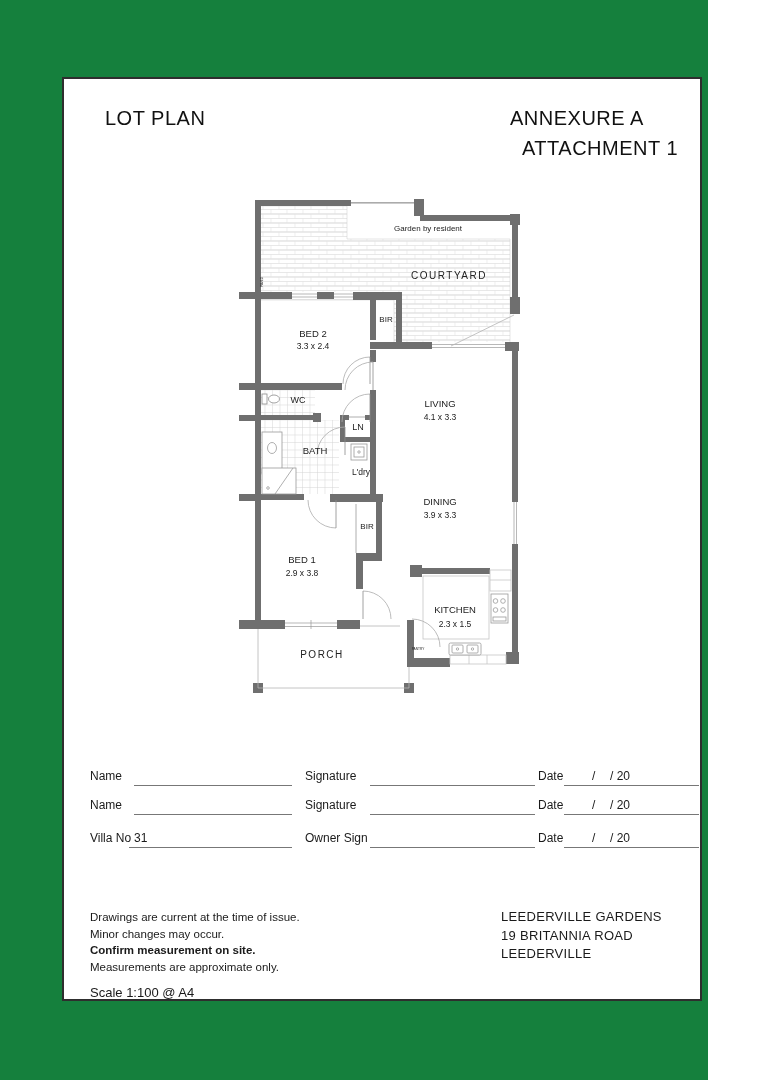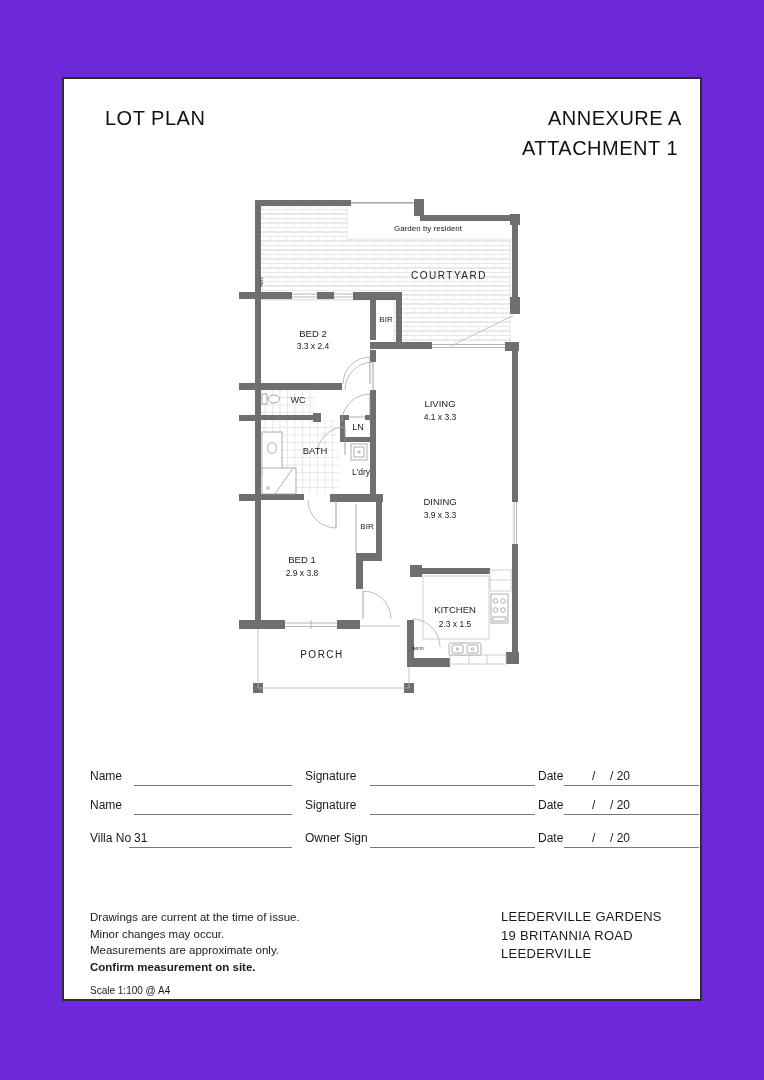--- a/index.html
+++ b/index.html
@@ -1,38 +1,38 @@
 <!DOCTYPE html>
 <html><head>
 <meta charset="utf-8">
 <style>
   html,body{margin:0;padding:0;background:#fff;}
-  .page{position:relative;width:764px;height:1080px;background:#6d28d9;
+  .page{position:relative;width:708px;height:1080px;background:#15803d;
         font-family:"Liberation Sans",sans-serif;color:#1a1a1a;overflow:hidden;}
   .doc-border{position:absolute;left:62px;top:77px;width:640px;height:924px;
         border:2px solid #2e2e2e;box-sizing:border-box;background:#fff;}
   .hdr{position:absolute;font-size:20px;letter-spacing:.5px;color:#111;white-space:nowrap;}
   .plan-svg{position:absolute;left:163px;top:108px;width:300px;height:520px;}
   .sigrow{position:absolute;left:26px;width:610px;height:20px;font-size:12px;}
   .sigrow .lbl{position:absolute;top:0;}
   .sigrow .ln{position:absolute;top:0;height:16px;border-bottom:1px solid #777;}
   .foot{position:absolute;font-size:11.5px;line-height:16.5px;}
   .foot b{font-weight:bold;}
   .addr{position:absolute;font-size:13px;line-height:18.5px;letter-spacing:.3px;}
-  .scale{position:absolute;font-size:10px;}
+  .scale{position:absolute;font-size:13px;}
   svg text{font-family:"Liberation Sans",sans-serif;fill:#222;}
 </style>
 </head>
 <body>
 
 <div class="page">
  <div class="doc-border">
 
   <div class="hdr" style="left:41px;top:28px;">LOT PLAN</div>
-  <div class="hdr" style="left:484px;top:28px;">ANNEXURE A</div>
+  <div class="hdr" style="left:446px;top:28px;">ANNEXURE A</div>
   <div class="hdr" style="left:458px;top:58px;">ATTACHMENT 1</div>
 
   <svg class="plan-svg" viewBox="0 0 300 520">
     <defs>
       <pattern id="brick" width="16" height="9" patternUnits="userSpaceOnUse">
         <rect width="16" height="9" fill="#ffffff"></rect>
         <path d="M0,0.4H16 M0,4.5H16 M0,8.6H16" stroke="#dedede" stroke-width="0.7" fill="none"></path>
         <path d="M4,0V4.5 M12,4.5V9" stroke="#e3e3e3" stroke-width="0.6" fill="none"></path>
       </pattern>
       <pattern id="tile" width="7.5" height="7.5" patternUnits="userSpaceOnUse">
@@ -220,22 +220,22 @@
     <span class="ln" style="left:280px;width:165px;"></span>
     <span class="lbl" style="left:448px;">Date</span>
     <span class="ln" style="left:474px;width:135px;"></span>
     <span class="lbl" style="left:502px;">/</span>
     <span class="lbl" style="left:520px;">/ 20</span>
   </div>
 
   <div class="foot" style="left:26px;top:830px;">
     <div>Drawings are current at the time of issue.</div>
     <div>Minor changes may occur.</div>
+    <div><b>Confirm measurement on site.</b></div>
     <div>Measurements are approximate only.</div>
-    <div><b>Confirm measurement on site.</b></div>
   </div>
 
   <div class="scale" style="left:26px;top:906px;">Scale 1:100 @ A4</div>
 
   <div class="addr" style="left:437px;top:829px;">
     <div>LEEDERVILLE GARDENS</div>
     <div>19 BRITANNIA ROAD</div>
     <div>LEEDERVILLE</div>
   </div>
 

